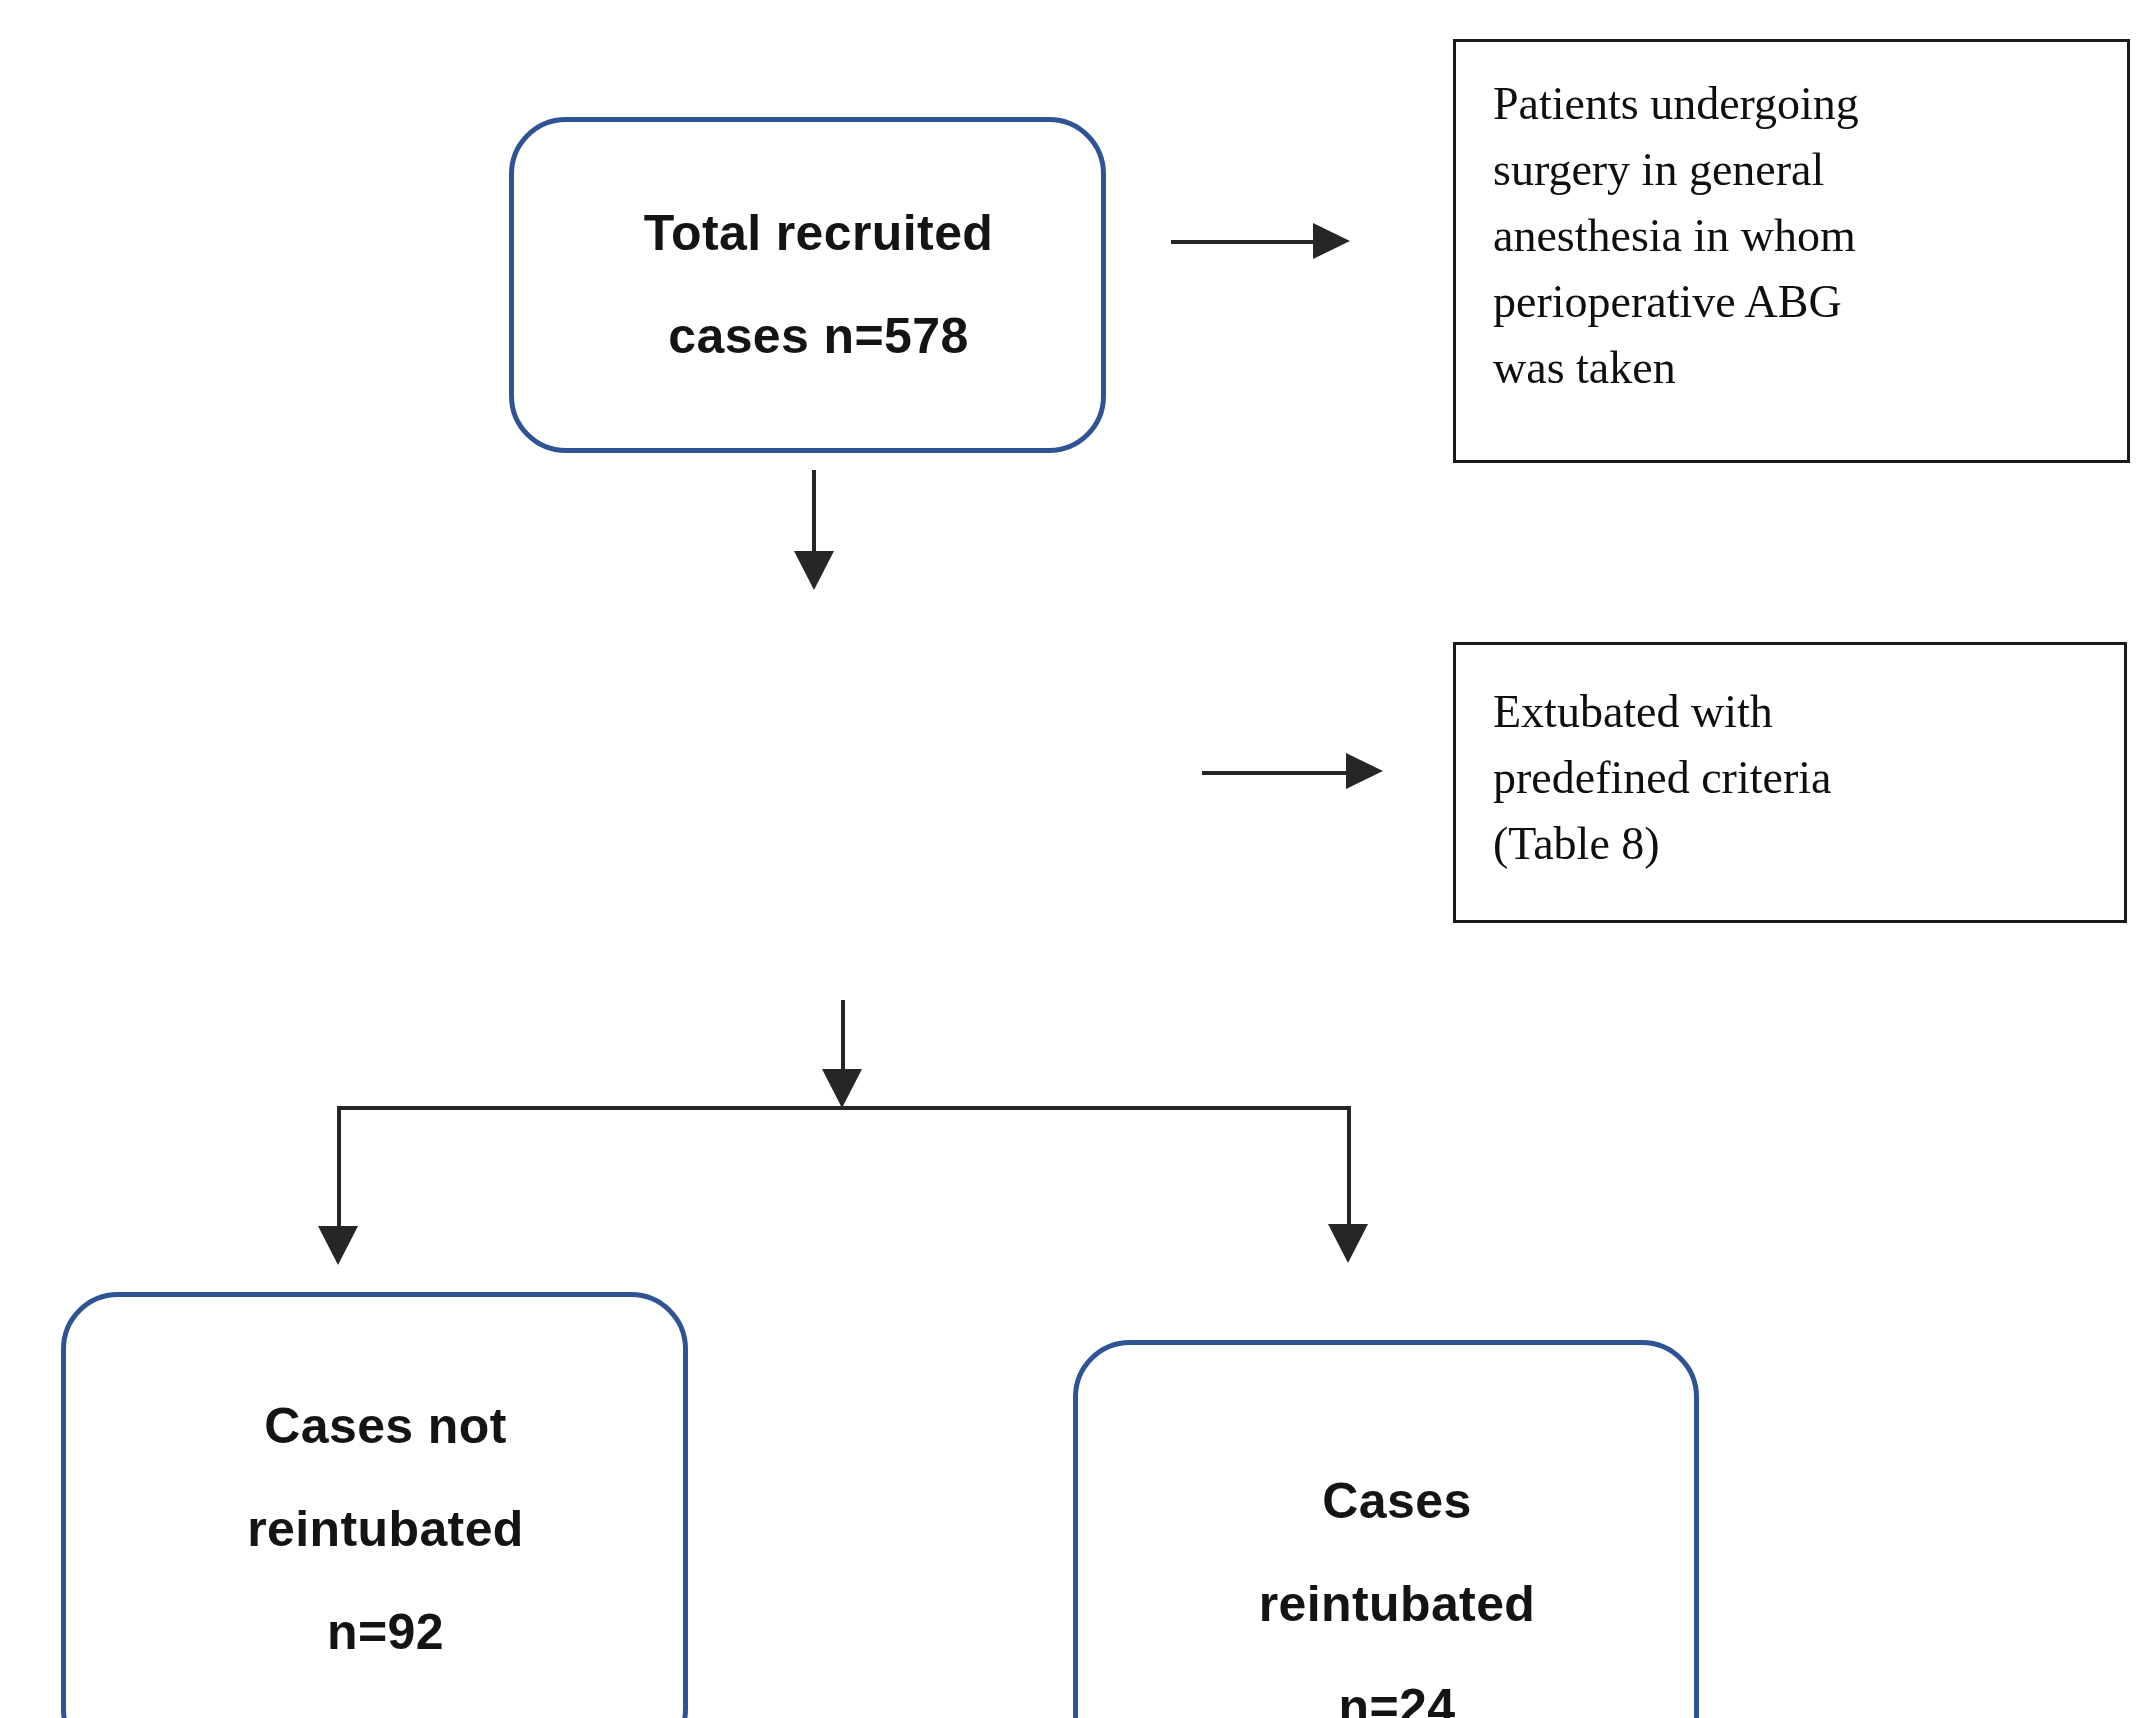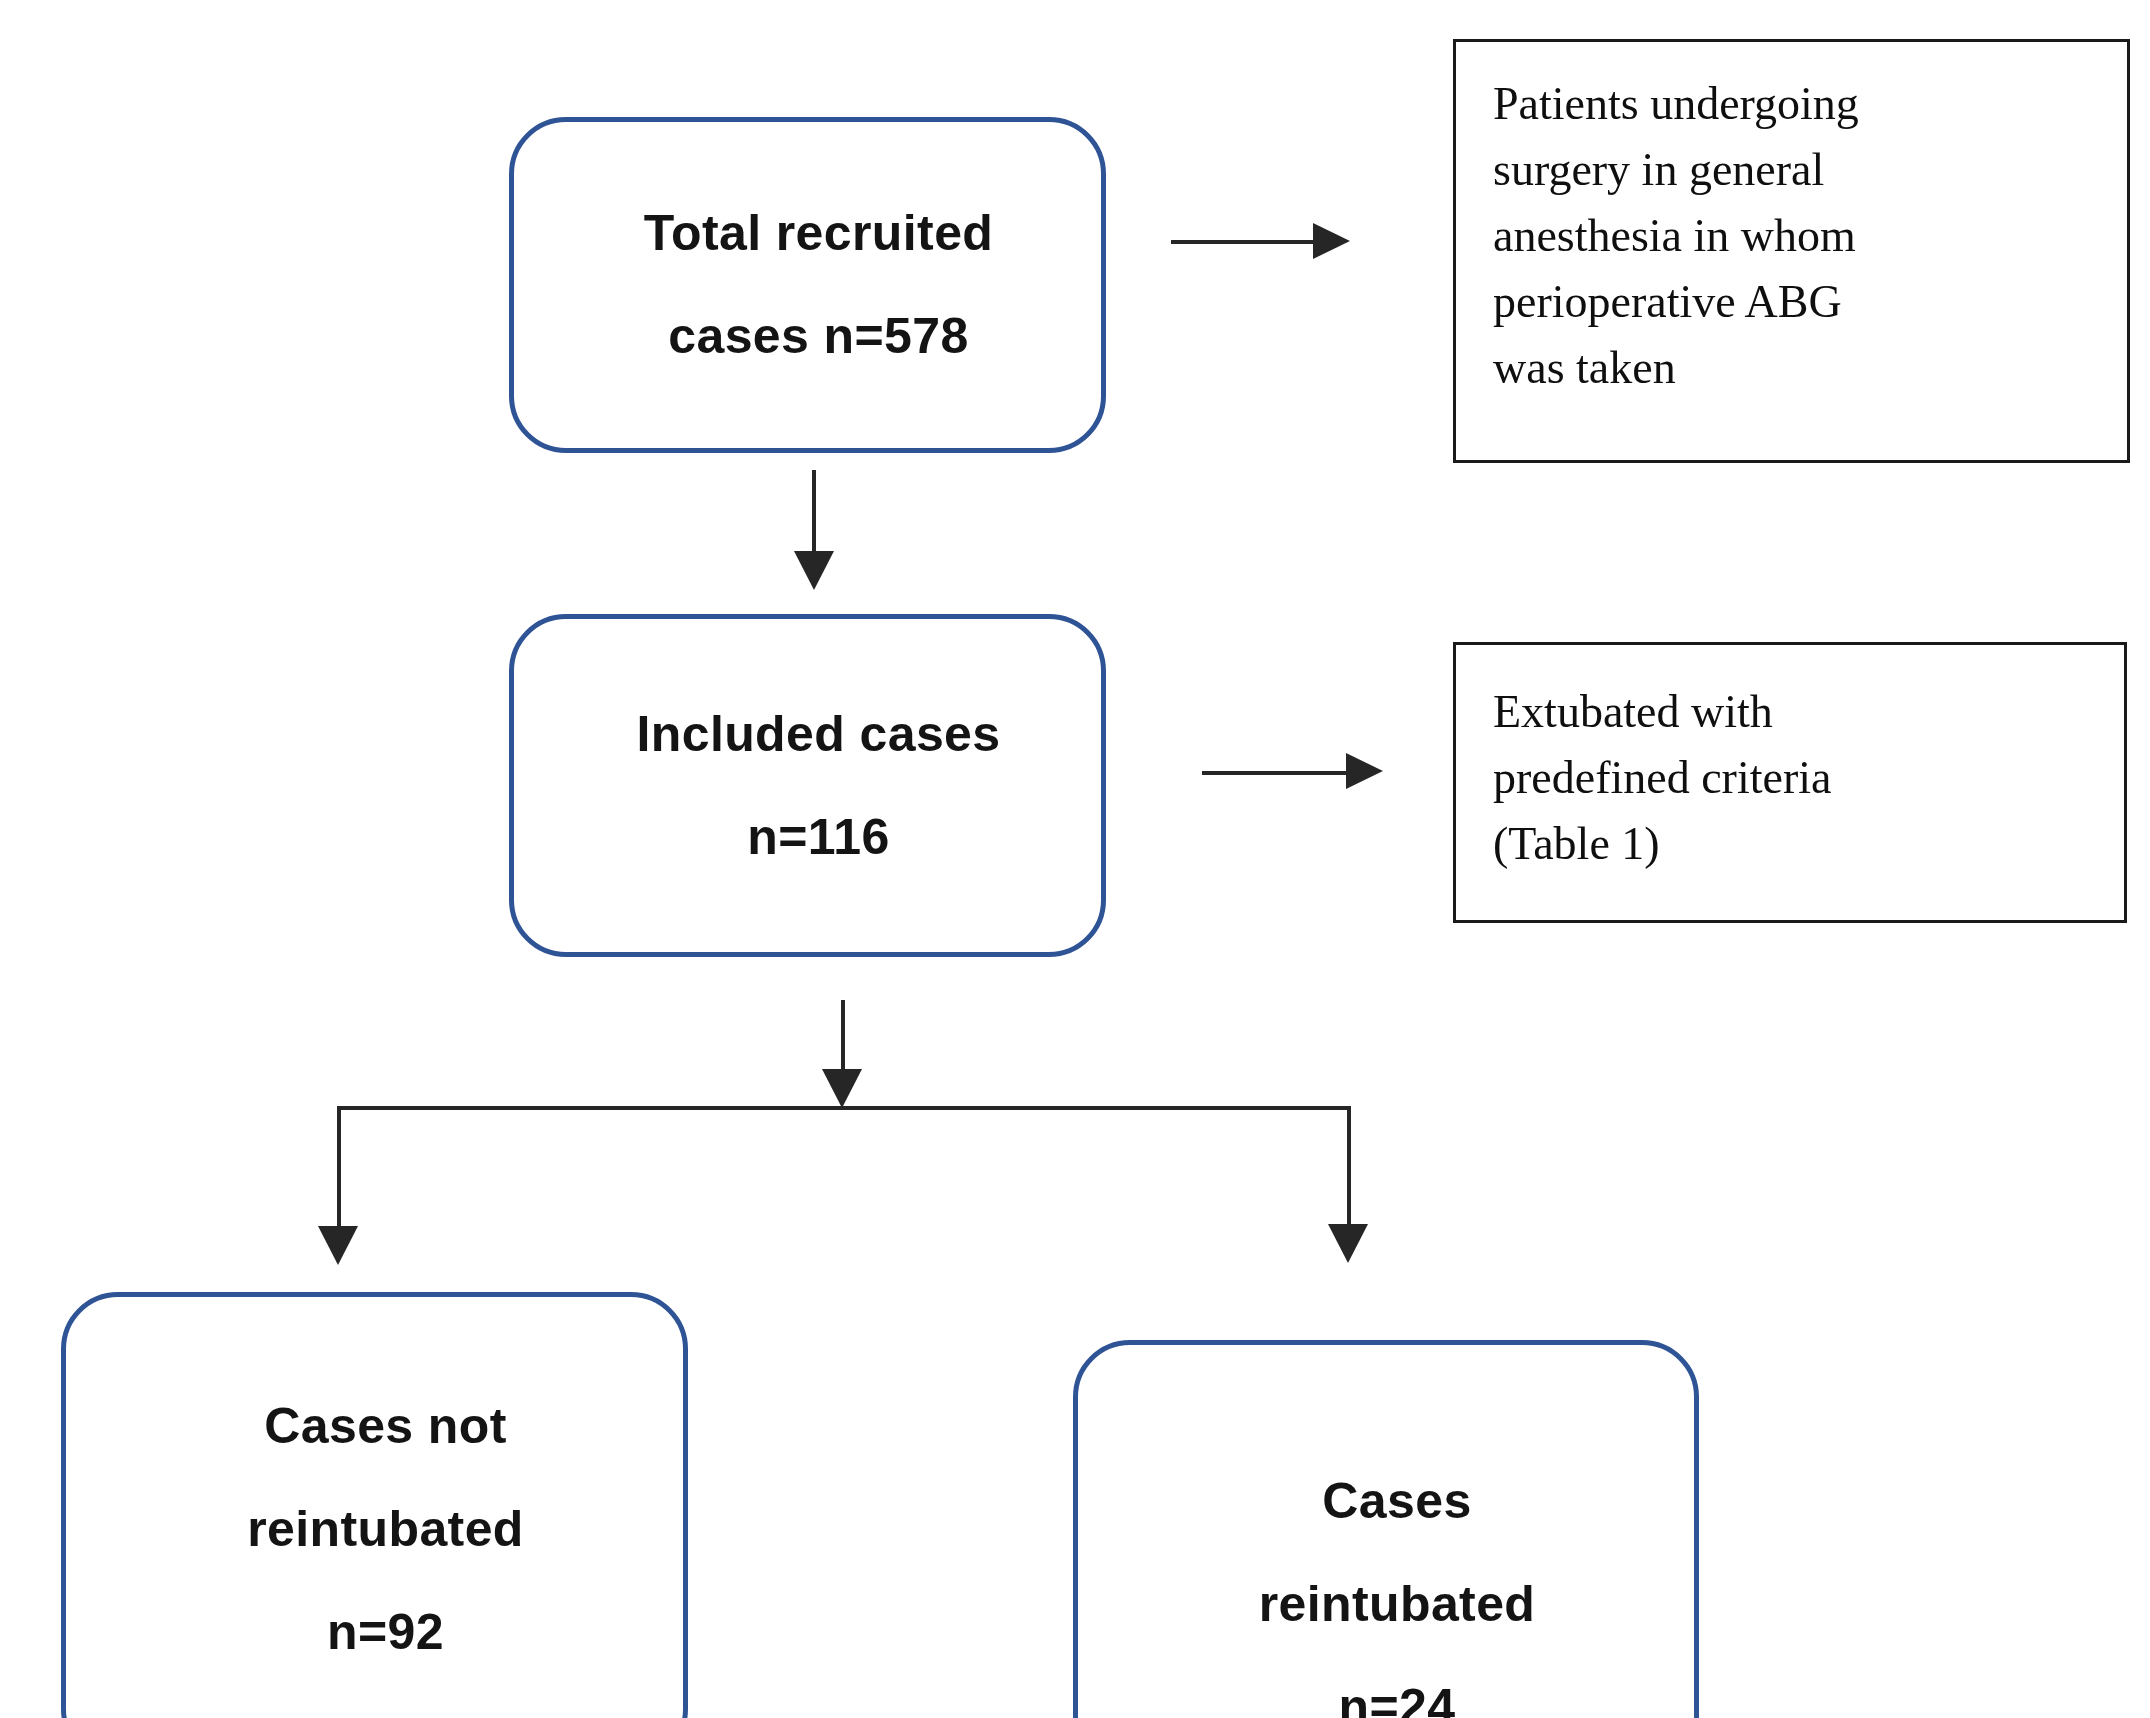--- a/index.html
+++ b/index.html
@@ -73,40 +73,38 @@
   }
 </style>
 </head>
 <body>
 
 <div class="canvas">
 
   <div class="node" id="node-total">Total recruited
 cases n=578</div>
 
-  <div class="node" id="node-included">Included cases
-n=116</div>
 
   <div class="node" id="node-not-reintubated">Cases not
 reintubated
 n=92</div>
 
   <div class="node" id="node-reintubated">Cases
 reintubated
 n=24</div>
 
   <div class="annotation" id="annotation-abg">Patients undergoing
 surgery in general
 anesthesia in whom
 perioperative ABG
 was taken</div>
 
   <div class="annotation" id="annotation-extubation">Extubated with
 predefined criteria
-(Table 1)</div>
+(Table 8)</div>
 
   <div class="hline" style="left:1171px;top:240px;width:143px;"></div>
   <div class="head-right" style="left:1313px;top:223px;"></div>
 
   <div class="vline" style="left:812px;top:470px;height:85px;"></div>
   <div class="head-down" style="left:794px;top:551px;"></div>
 
   <div class="hline" style="left:1202px;top:771px;width:144px;"></div>
   <div class="head-right" style="left:1346px;top:753px;"></div>
 

